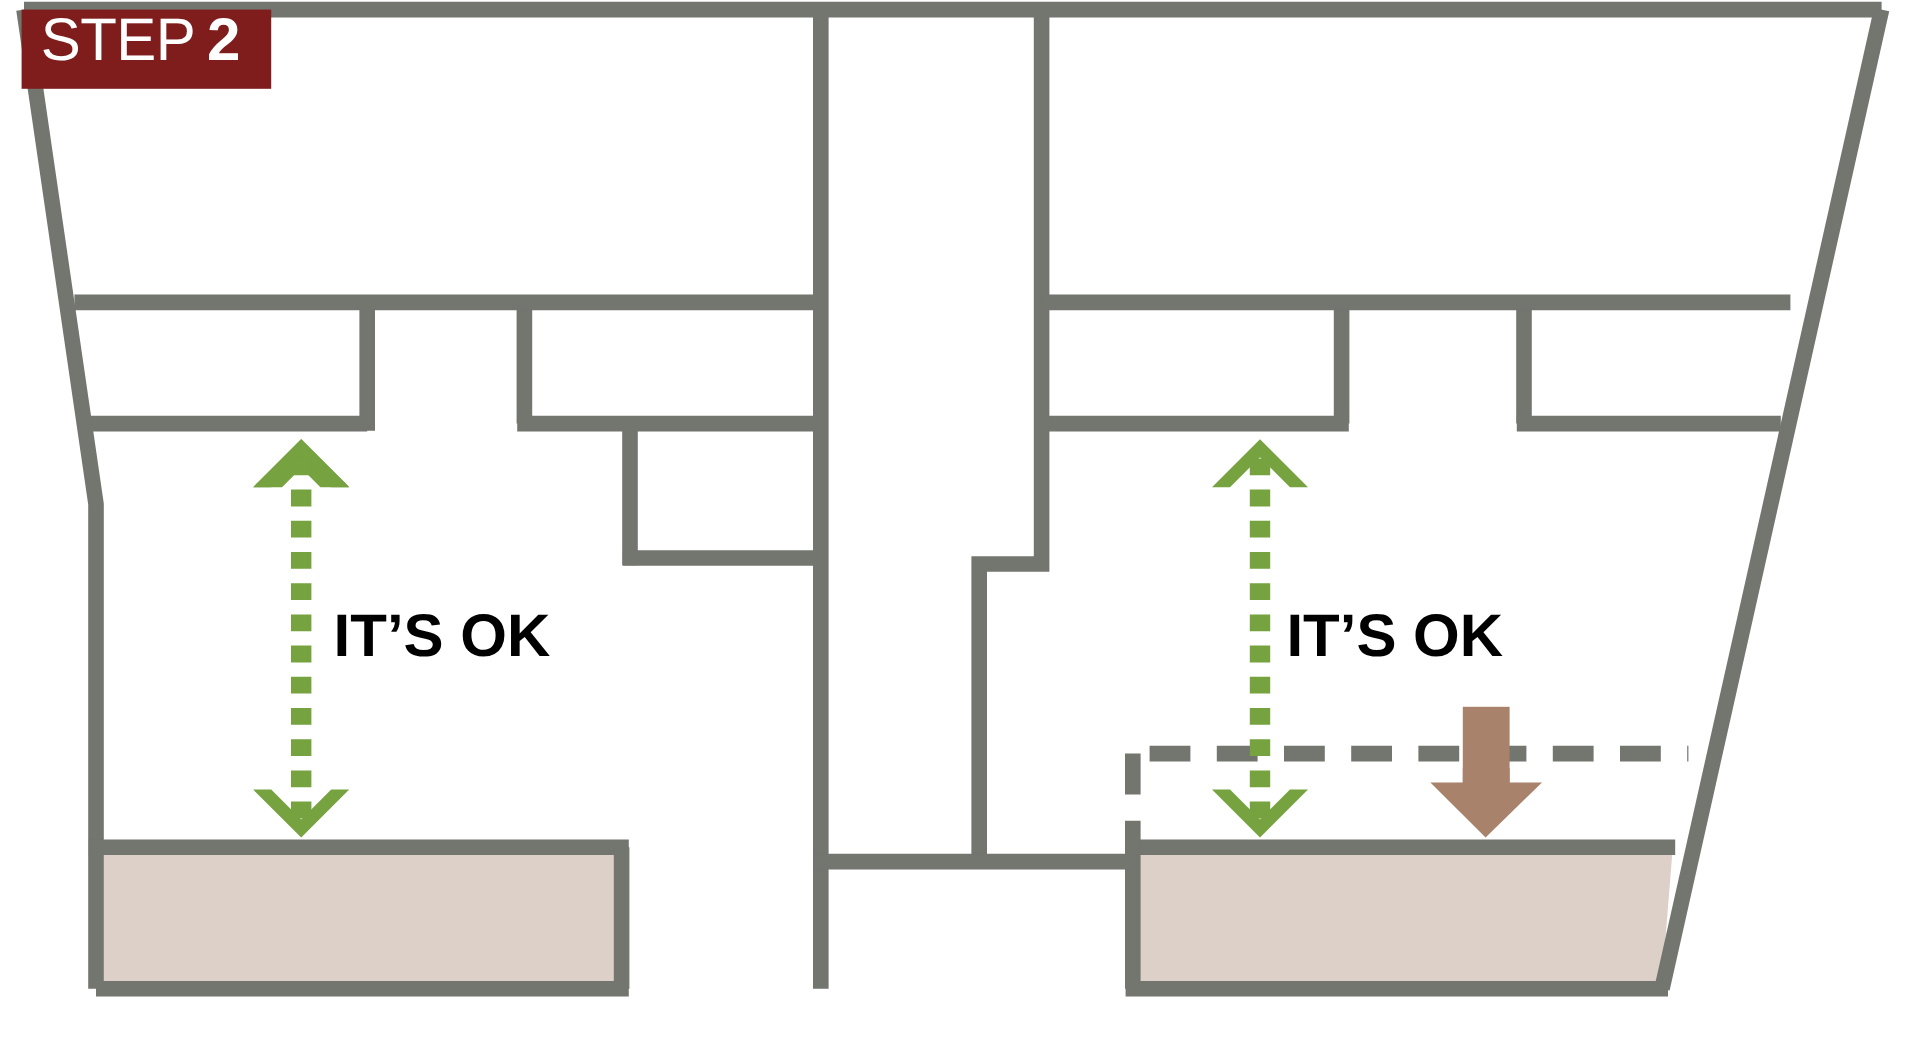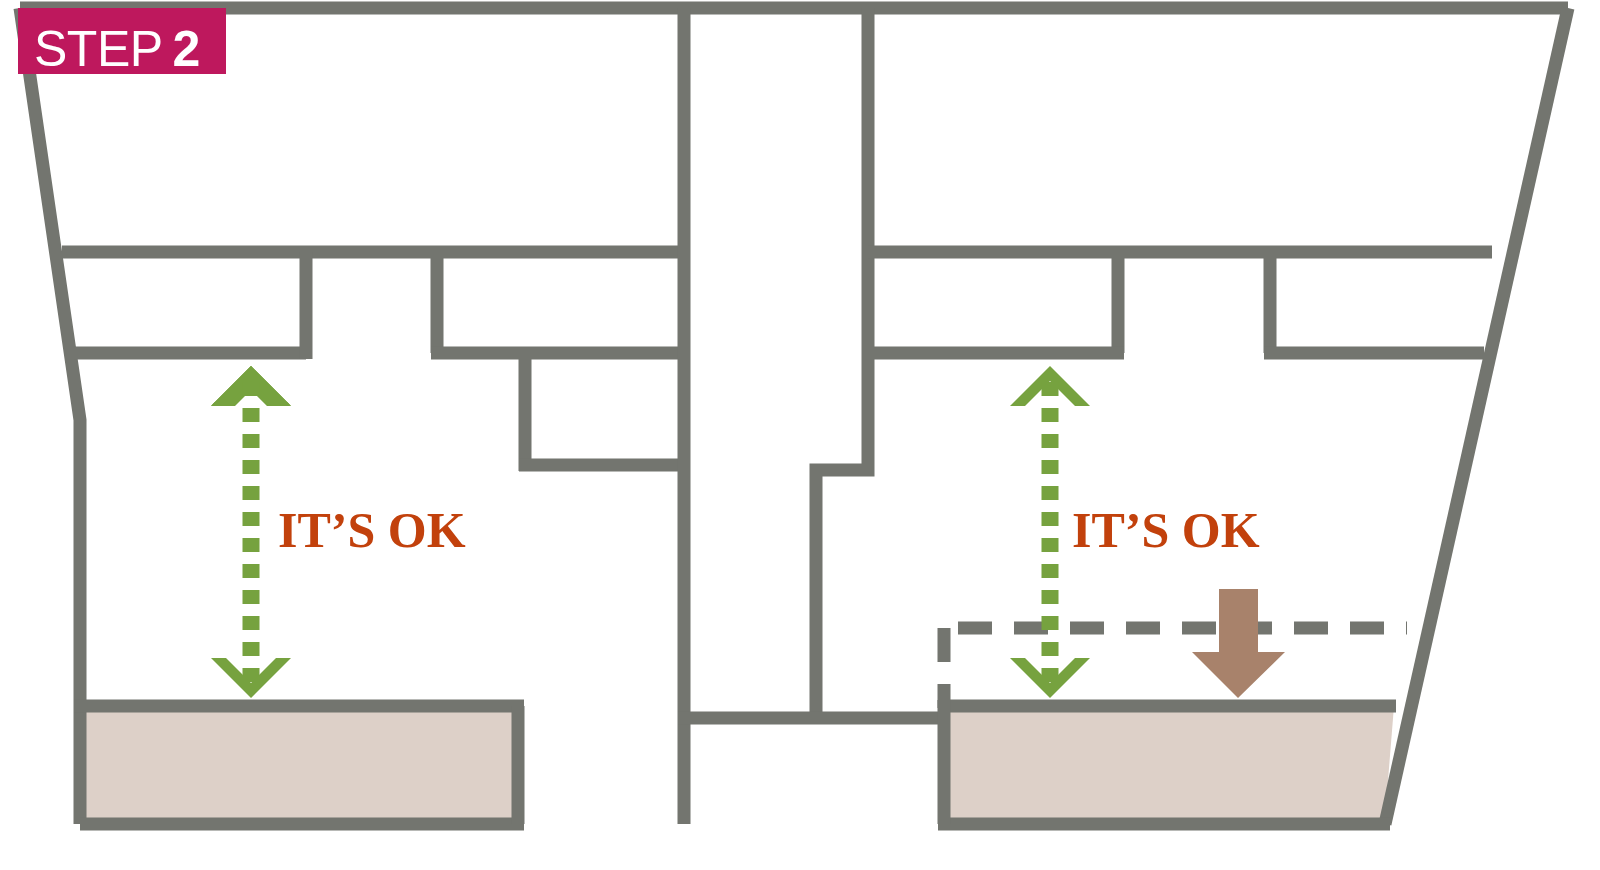--- a/index.html
+++ b/index.html
@@ -27,41 +27,41 @@
     width: 1600px;
     height: 870px;
     display: block;
   }
   .step-badge {
     position: absolute;
     left: 18px;
     top: 8px;
     width: 208px;
     height: 66px;
-    background: #be185d;
+    background: #7f1d1d;
     display: flex;
-    align-items: flex-end;
+    align-items: flex-start;
     padding-left: 16px;
     box-sizing: border-box;
   }
   .step-badge-text {
     color: #ffffff;
     font-family: "Liberation Sans", sans-serif;
     font-size: 50px;
     line-height: 50px;
     letter-spacing: -0.5px;
     white-space: nowrap;
   }
   .step-badge-text .step-word { font-weight: 400; }
   .step-badge-text .step-num  { font-weight: 700; padding-left: 10px; }
 
   .ok-label {
     position: absolute;
-    color: #c2410c;
-    font-family: Liberation Serif, serif;
+    color: #000000;
+    font-family: Liberation Sans, sans-serif;
     font-weight: 700;
     font-size: 50px;
     line-height: 50px;
     letter-spacing: 0px;
     white-space: nowrap;
   }
   #ok-label-left  { left: 278px;  top: 505px; }
   #ok-label-right { left: 1072px; top: 505px; }
 </style>
 </head>

